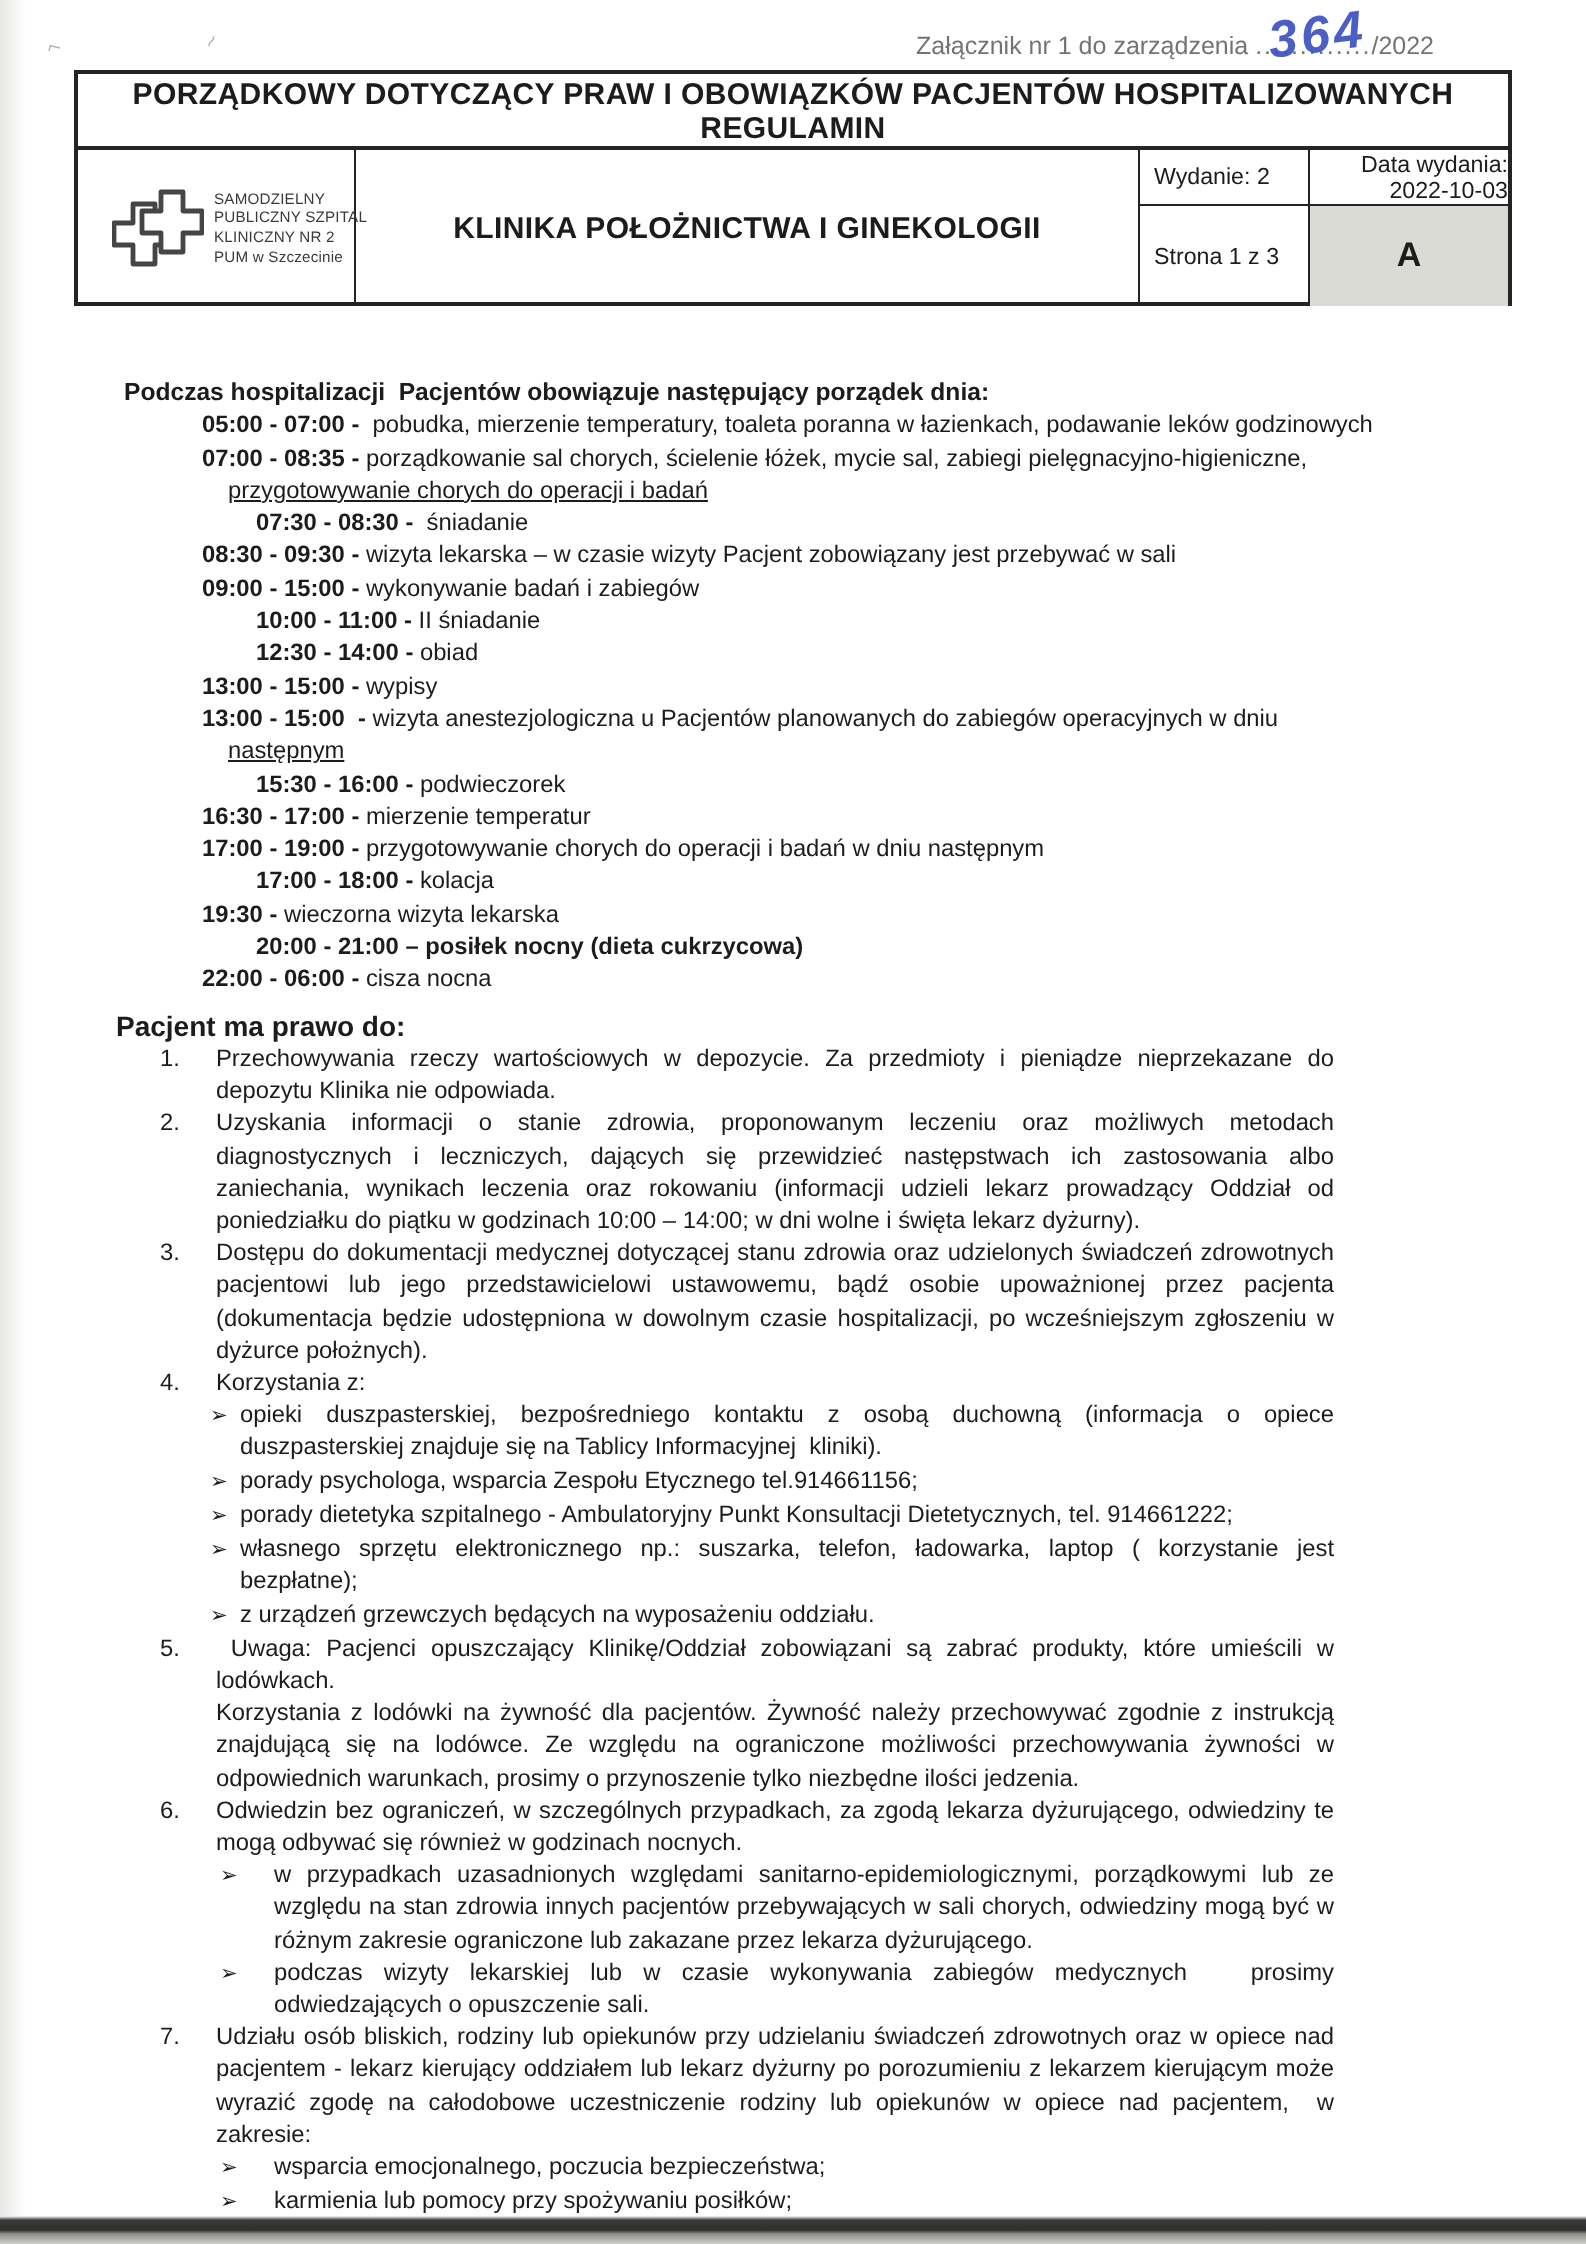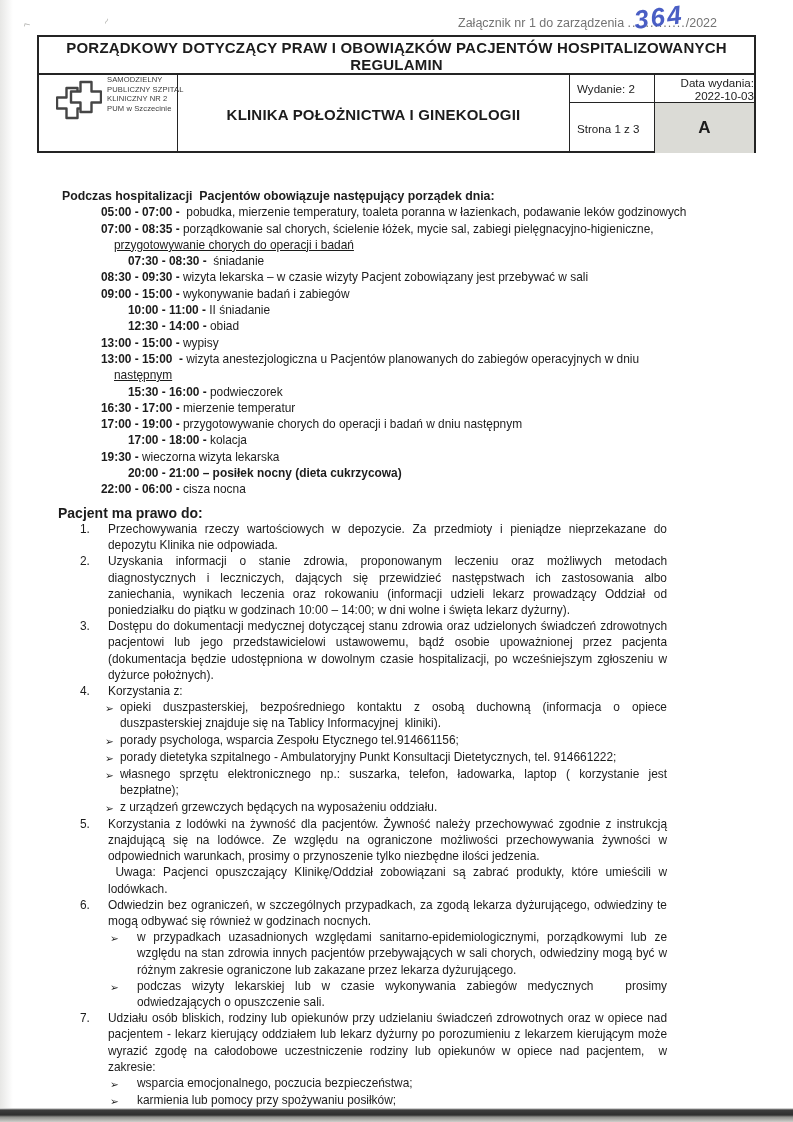--- a/index.html
+++ b/index.html
@@ -24,21 +24,21 @@
     font-style:italic;font-weight:bold;transform:rotate(-7deg);letter-spacing:2px;opacity:.92;}
 
   
   .hdr{position:absolute;left:37px;top:35px;width:719px;height:118px;
     border:2px solid #242424;box-sizing:border-box;background:#fff;}
   .hdr-title{height:38px;border-bottom:2px solid #242424;box-sizing:border-box;
     text-align:center;font-weight:bold;font-size:15px;padding-top:2px;}
   .hdr-title div{line-height:17px;letter-spacing:.2px;white-space:nowrap;}
   .hdr-row{display:flex;height:78px;}
   .cell-logo{width:139px;border-right:1.8px solid #242424;box-sizing:border-box;
-    display:flex;padding-left:17px;}
+    display:flex;align-items:center;padding-left:17px;}
   .logo-svg{flex:0 0 auto;}
   .logo-text{margin-left:5px;font-size:7.6px;line-height:9.6px;color:#3a3a3a;
     letter-spacing:.1px;white-space:nowrap;}
   .cell-clinic{flex:1;border-right:1.8px solid #242424;box-sizing:border-box;
     display:flex;align-items:center;justify-content:center;
     font-weight:bold;font-size:15px;letter-spacing:.2px;}
   .cell-meta{width:184px;display:grid;grid-template-columns:85px 1fr;
     grid-template-rows:28px 1fr;box-sizing:border-box;font-size:11.6px;}
   .m-cell{box-sizing:border-box;}
   .m-wydanie{border-right:1.6px solid #242424;border-bottom:1.6px solid #242424;
@@ -169,22 +169,22 @@
             <span class="bmark">➢</span>
             <span class="btxt">własnego sprzętu elektronicznego np.: suszarka, telefon, ładowarka, laptop ( korzystanie jest bezpłatne);</span>
           </div>
           <div class="brow">
             <span class="bmark">➢</span>
             <span class="btxt">z urządzeń grzewczych będących na wyposażeniu oddziału.</span>
           </div>
         </li>
         <li class="ritem">
           <span class="num">5.</span>
+          <p> Uwaga: Pacjenci opuszczający Klinikę/Oddział zobowiązani są zabrać produkty, które umieścili w lodówkach.</p>
           <p>Korzystania z lodówki na żywność dla pacjentów. Żywność należy przechowywać zgodnie z instrukcją znajdującą się na lodówce. Ze względu na ograniczone możliwości przechowywania żywności w odpowiednich warunkach, prosimy o przynoszenie tylko niezbędne ilości jedzenia.</p>
-          <p> Uwaga: Pacjenci opuszczający Klinikę/Oddział zobowiązani są zabrać produkty, które umieścili w lodówkach.</p>
         </li>
         <li class="ritem wide">
           <span class="num">6.</span>
           <p>Odwiedzin bez ograniczeń, w szczególnych przypadkach, za zgodą lekarza dyżurującego, odwiedziny te mogą odbywać się również w godzinach nocnych.</p>
           <div class="brow">
             <span class="bmark">➢</span>
             <span class="btxt">w przypadkach uzasadnionych względami sanitarno-epidemiologicznymi, porządkowymi lub ze względu na stan zdrowia innych pacjentów przebywających w sali chorych, odwiedziny mogą być w różnym zakresie ograniczone lub zakazane przez lekarza dyżurującego.</span>
           </div>
           <div class="brow">
             <span class="bmark">➢</span>

